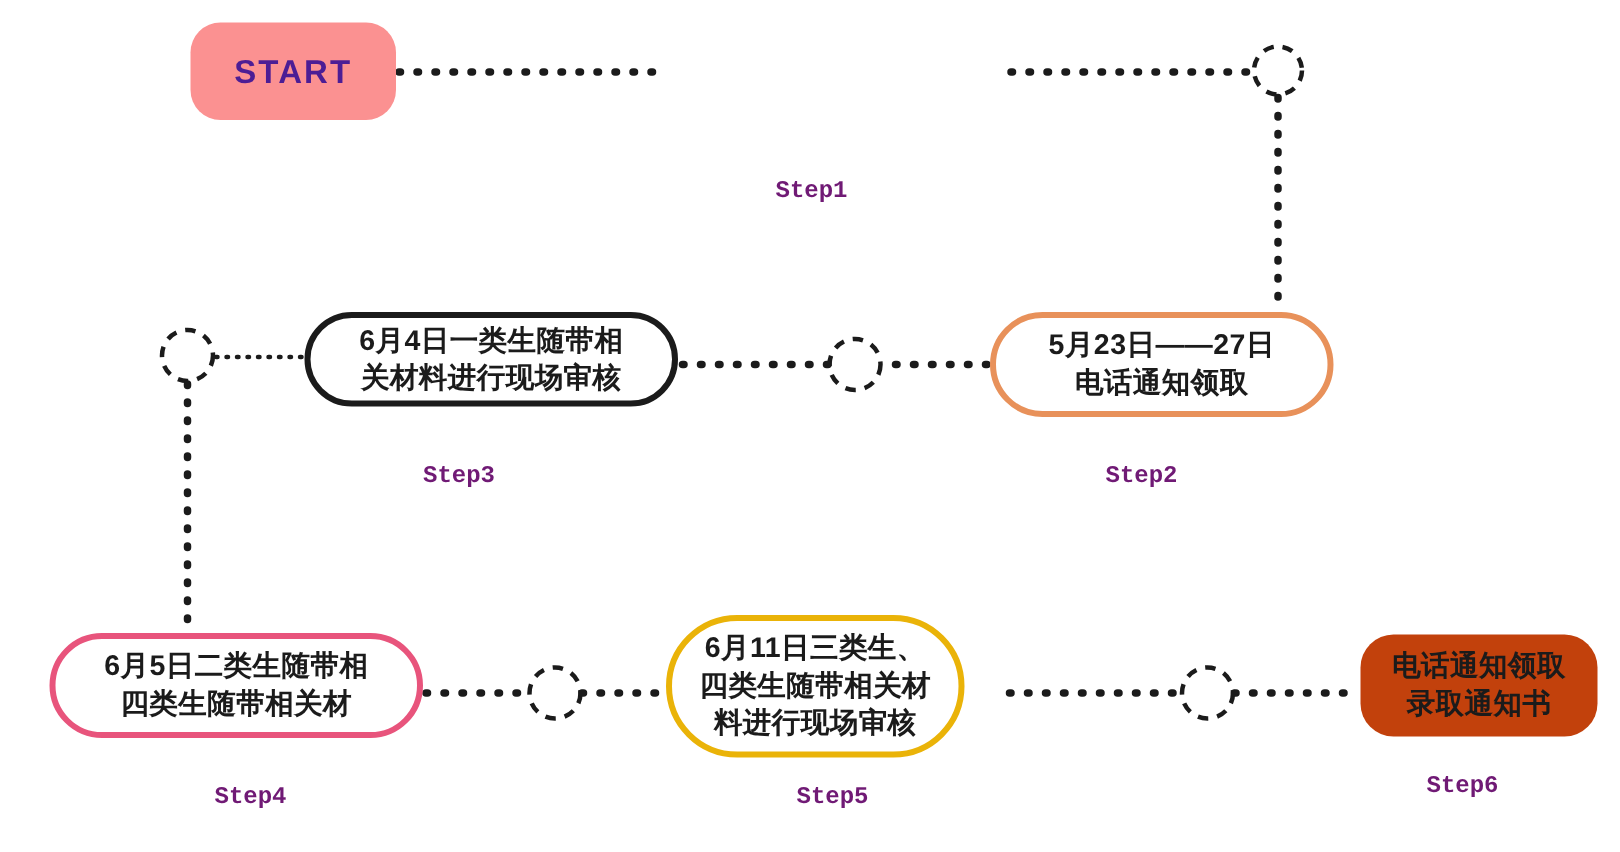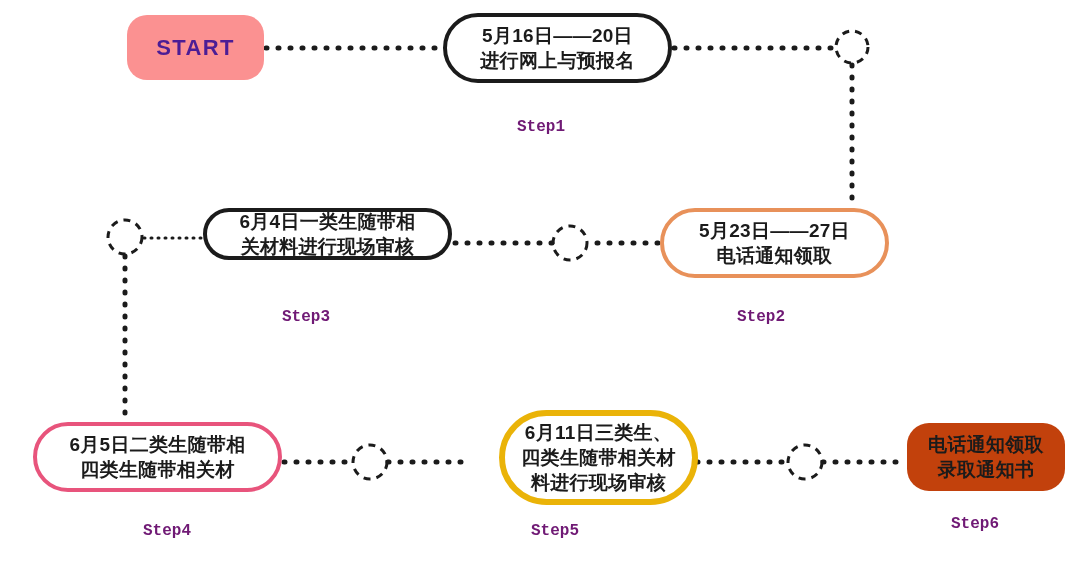--- a/index.html
+++ b/index.html
@@ -73,39 +73,39 @@
     top: 208px;
     width: 229px;
     height: 70px;
     border: 4px solid #E8915A;
   }
   
   .node-s3 {
     left: 203px;
     top: 208px;
     width: 249px;
-    height: 52px;
+    height: 63px;
     border: 4px solid #1b1b1b;
     justify-content: center;
   }
   
   .node-s4 {
     left: 33px;
     top: 422px;
     width: 249px;
     height: 70px;
     border: 4px solid #E8547C;
   }
   
   .node-s5 {
-    left: 499px;
+    left: 444px;
     top: 410px;
     width: 199px;
     height: 95px;
-    border: 6px solid #eab308;
+    border: 4px solid #eab308;
   }
   
   .node-s6 {
     left: 907px;
     top: 423px;
     width: 158px;
     height: 68px;
     background: #c2410c;
     border: none;
     border-radius: 22px;
@@ -180,24 +180,20 @@
 
     <circle cx="805" cy="462" r="17" fill="none" stroke="#1b1b1b" stroke-width="3" stroke-dasharray="7 6"></circle>
 
     <line x1="823" y1="462" x2="905" y2="462" stroke="#1b1b1b" stroke-width="5" stroke-linecap="round" stroke-dasharray="1 11"></line>
   </svg>
 
   <div class="node node-start">
     <span class="node-text">START</span>
   </div>
 
-  <div class="node node-s1 node-dark">
-    <span class="node-text">5月16日——20日
-进行网上与预报名</span>
-  </div>
   <div class="step-label lbl-1">Step1</div>
 
   <div class="node node-s2 node-dark">
     <span class="node-text">5月23日——27日
 电话通知领取</span>
   </div>
   <div class="step-label lbl-2">Step2</div>
 
   <div class="node node-s3 node-dark">
     <span class="node-text">6月4日一类生随带相

